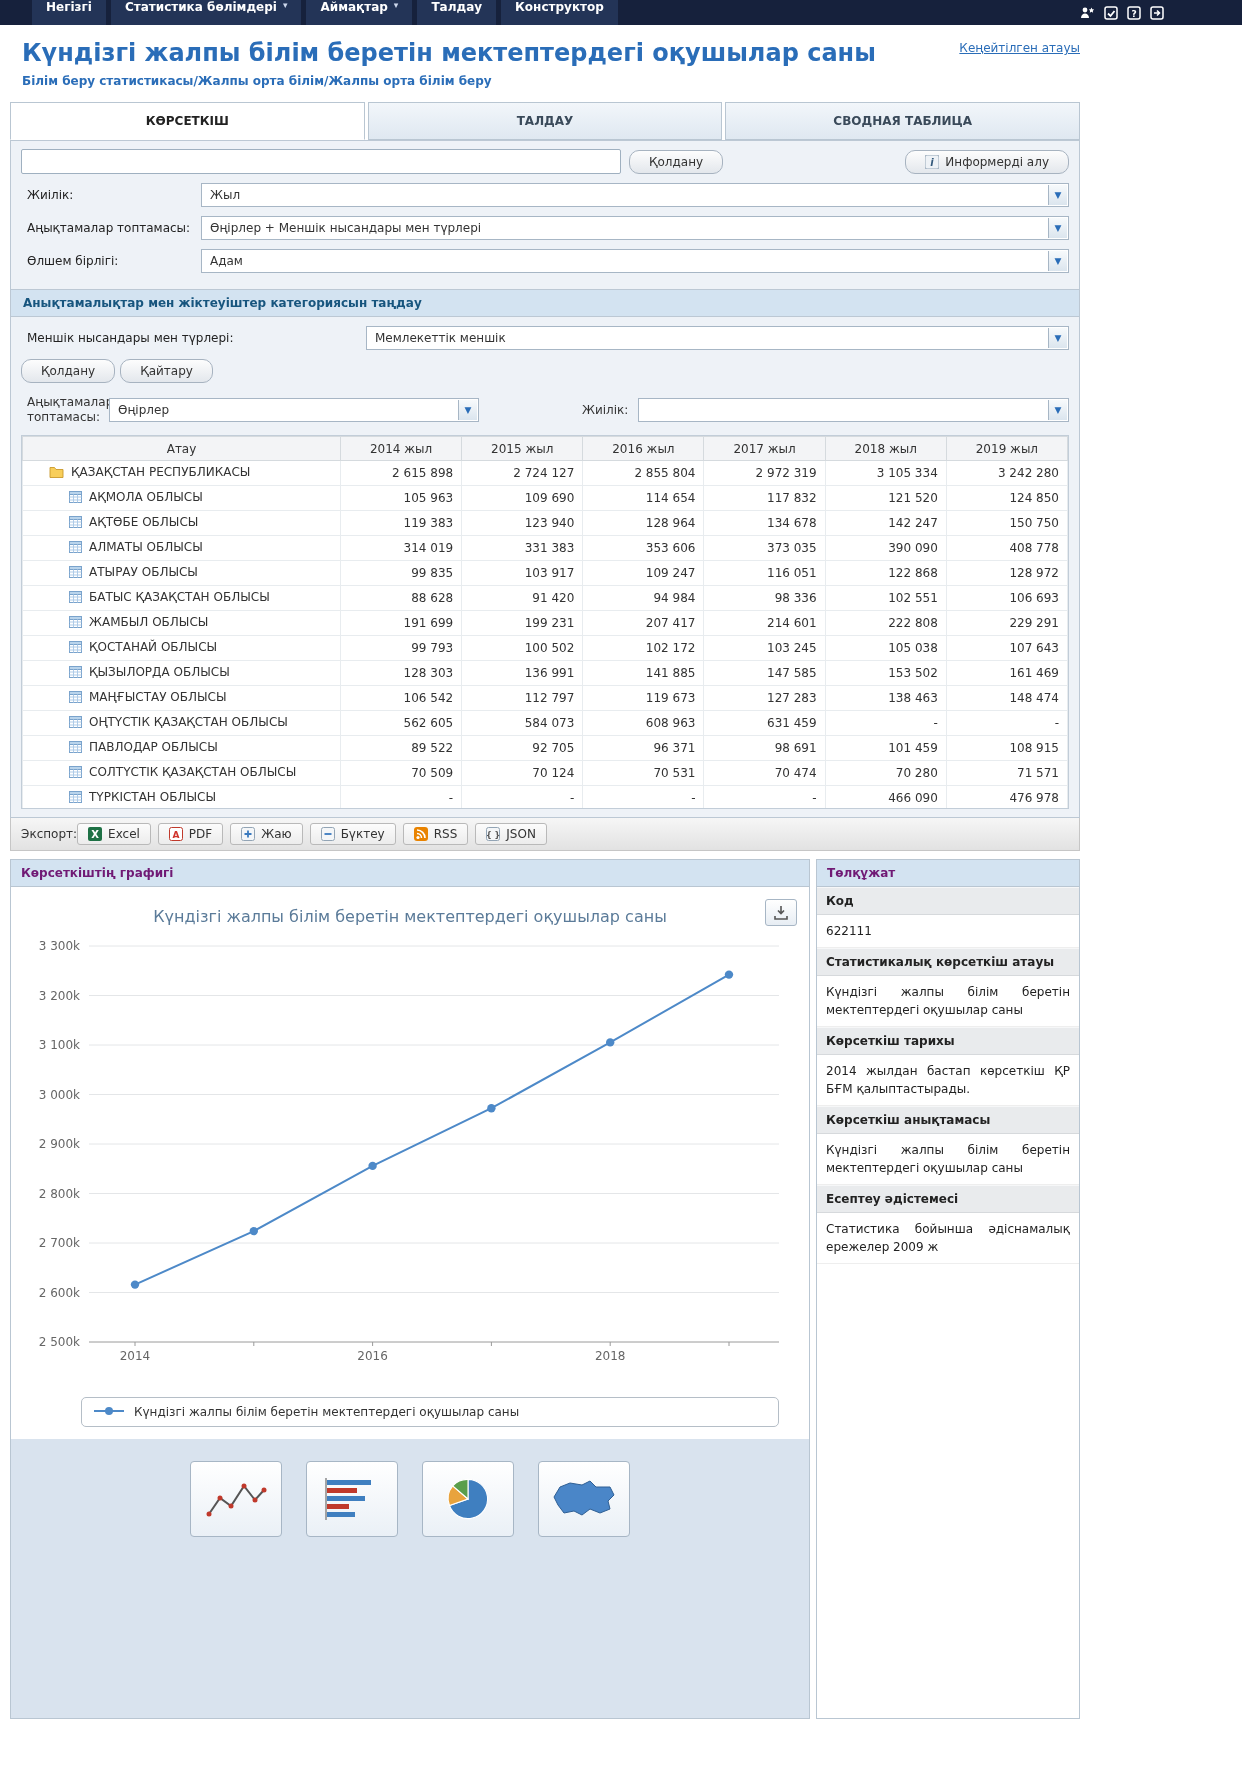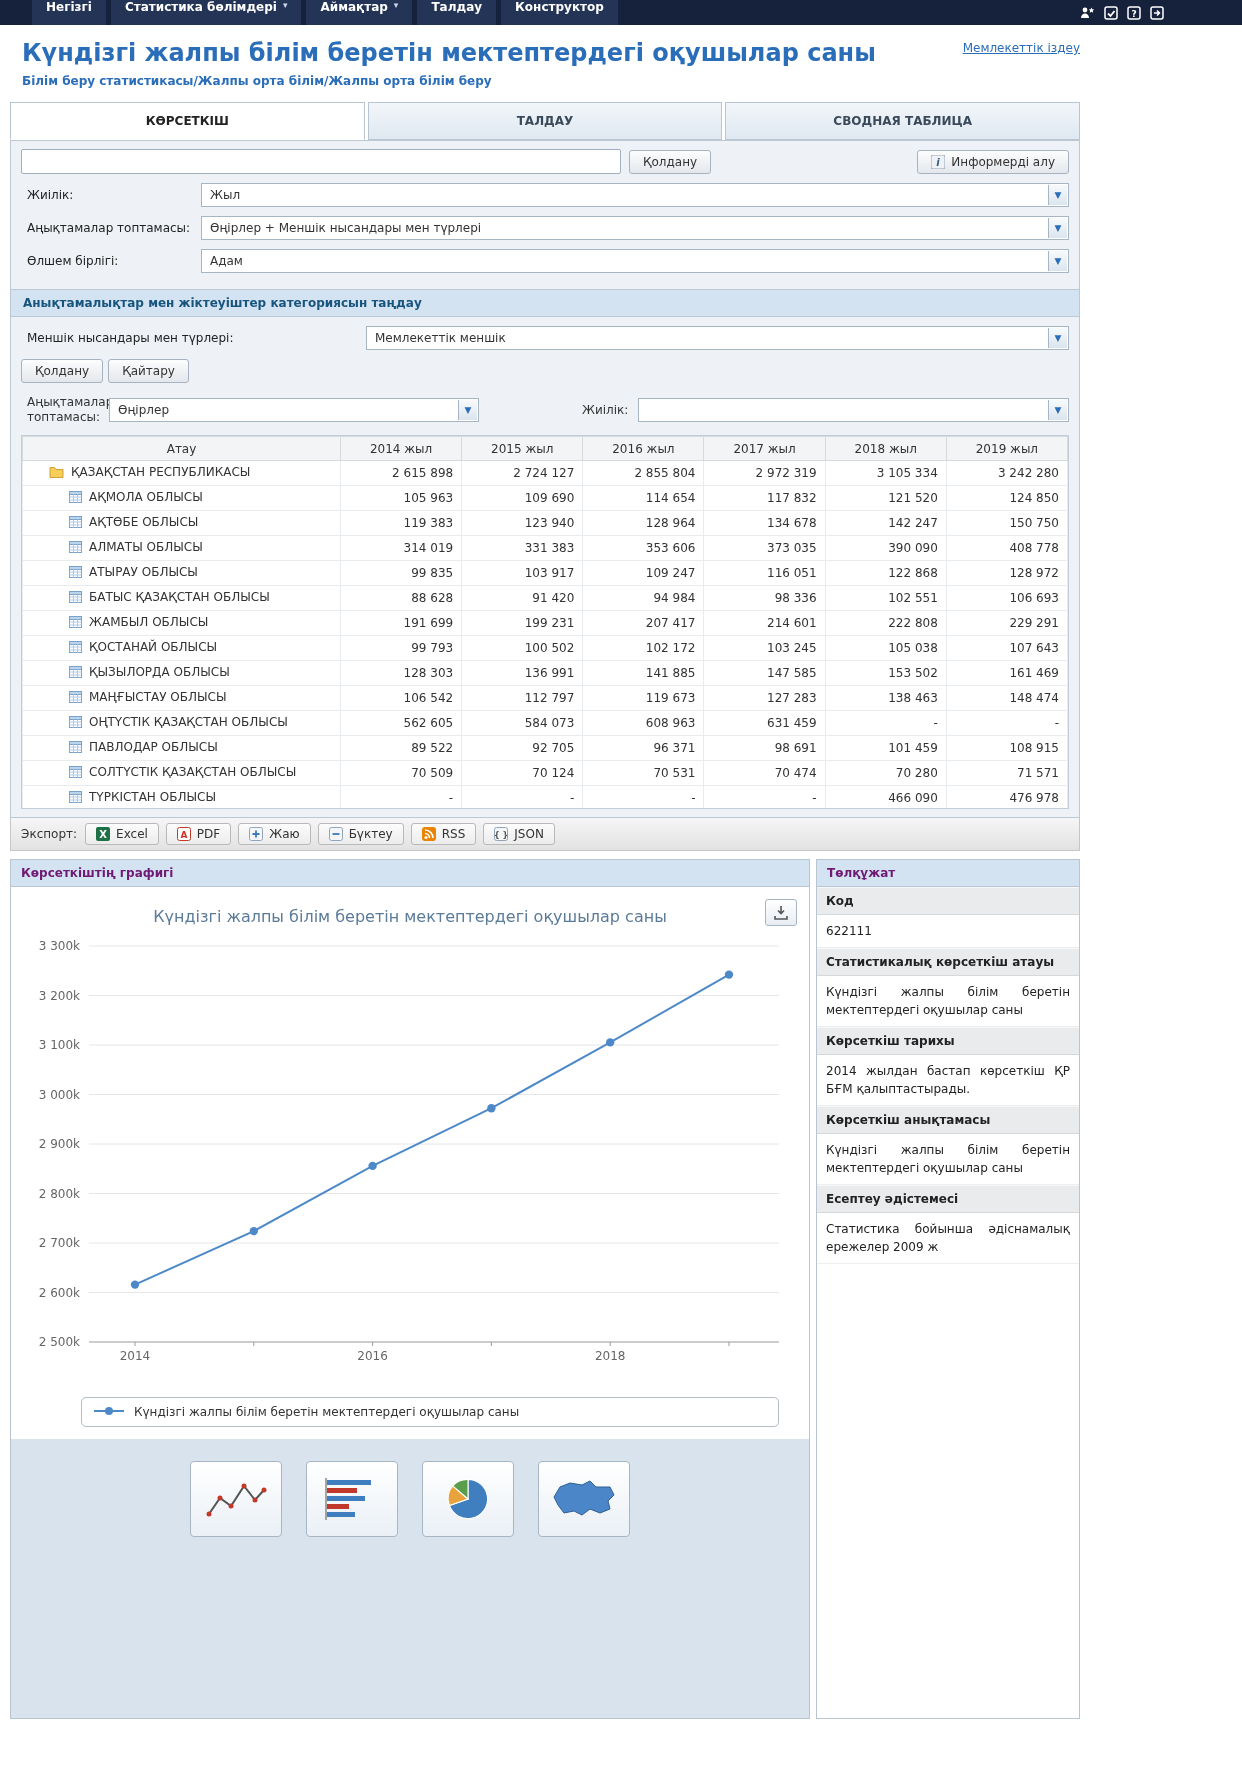--- a/index.html
+++ b/index.html
@@ -26,21 +26,21 @@
   .tabs{display:flex;gap:3px}
   .tab{flex:1;text-align:center;padding:11px 0;font-weight:bold;font-size:12px;color:#3a4a5a;
        background:linear-gradient(#f2f6fa,#dfe8f1);border:1px solid #b9c6d2;cursor:pointer}
   .tab.active{background:#fff;color:#222;border-bottom-color:#fff}
 
   
   .main-panel{border:1px solid #bcc8d4;background:#eef2f7;padding:8px 10px}
   .search-row{display:flex;align-items:center;gap:8px}
   .search-input{width:600px;height:25px;border:1px solid #9fb0c0;border-radius:2px;padding:0 6px;background:#fff;font:inherit}
   .btn{display:inline-flex;align-items:center;gap:6px;background:linear-gradient(#fdfdfd,#e3e7ec);
-       border:1px solid #a7b3c0;border-radius:3px;padding:4px 13px;font:inherit;color:#333;cursor:pointer;white-space:nowrap}
+       border:1px solid #a7b3c0;border-radius:10px;padding:4px 19px;font:inherit;color:#333;cursor:pointer;white-space:nowrap}
   .informer{margin-left:auto}
   .filter-row{display:flex;align-items:center;margin-top:9px}
   .filter-label{width:180px;padding-left:6px;color:#222}
   .select{position:relative;flex:1;height:24px;background:#fff;border:1px solid #a7b6c5;display:flex;
           align-items:center;padding:0 28px 0 8px;cursor:pointer;white-space:nowrap;overflow:hidden}
   .sel-arrow{position:absolute;right:1px;top:1px;bottom:1px;width:19px;display:flex;align-items:center;
              justify-content:center;background:linear-gradient(#f7fafc,#dbe5ee);border-left:1px solid #a7b6c5;
              color:#2a6db8;font-size:9px}
   .cat-header{margin:16px -10px 0;background:#d3e3f1;color:#17557e;font-weight:bold;padding:6px 12px;
               border-top:1px solid #bcc8d4;border-bottom:1px solid #bcc8d4}
@@ -58,21 +58,21 @@
   table.data th{background:#f3f4f6;border:1px solid #d5dade;padding:4px 6px;font-weight:normal;color:#333;
                 text-align:center;height:24px;font-size:12px}
   table.data th.name-h{width:318px}
   table.data td{border:1px solid #e8ecef;padding:3px 8px;height:25px;font-size:12px;white-space:nowrap;overflow:hidden}
   td.num{text-align:right;padding-right:16px}
   td.name-cell.lvl0{padding-left:26px}
   td.name-cell.lvl1{padding-left:46px}
   .row-icon{display:inline-block;vertical-align:-2px;margin-right:7px}
 
   
-  .export-bar{display:flex;align-items:center;gap:8px;padding:5px 10px;border:1px solid #c6c6c6;border-top:none;
+  .export-bar{display:flex;align-items:center;padding:5px 10px;border:1px solid #c6c6c6;border-top:none;
               background:linear-gradient(#f6f6f6,#e2e2e2)}
   .exp-btn{display:inline-flex;align-items:center;gap:6px;background:linear-gradient(#fcfcfc,#ececec);
            border:1px solid #b9b9b9;border-radius:3px;padding:3px 10px;font:inherit;cursor:pointer;color:#333}
 
   
   .bottom{display:flex;gap:6px;margin-top:8px;align-items:stretch;height:860px}
   .chart-panel{width:800px;border:1px solid #b9c6d2;background:#d9e3ee;display:flex;flex-direction:column}
   .panel-header{background:#d3e3f1;color:#701a75;font-weight:bold;padding:6px 10px;border-bottom:1px solid #b9c6d2}
   .chart-card{background:#fff;padding:8px 10px 10px;position:relative}
   .chart-title{text-align:center;color:#5b7b99;font-size:16px;padding:12px 40px 8px}
@@ -141,21 +141,21 @@
           <path d="M4 7h5M7 4.5L9.5 7 7 9.5" stroke="#fff" stroke-width="1.5" fill="none"></path>
         </svg>
       </span>
     </div>
 </div>
 
 <div class="content">
 
   <div class="title-row">
     <div class="page-title">Күндізгі жалпы білім беретін мектептердегі оқушылар саны</div>
-    <a class="adv-link">Мемлекеттік іздеу</a>
+    <a class="adv-link">Кеңейтілген атауы</a>
   </div>
   <div class="breadcrumb">Білім беру статистикасы/Жалпы орта білім/Жалпы орта білім беру</div>
 
   <div class="tabs">
     <div class="tab active">КӨРСЕТКІШ</div>
     <div class="tab">ТАЛДАУ</div>
     <div class="tab">СВОДНАЯ ТАБЛИЦА</div>
   </div>
 
   <div class="main-panel">

